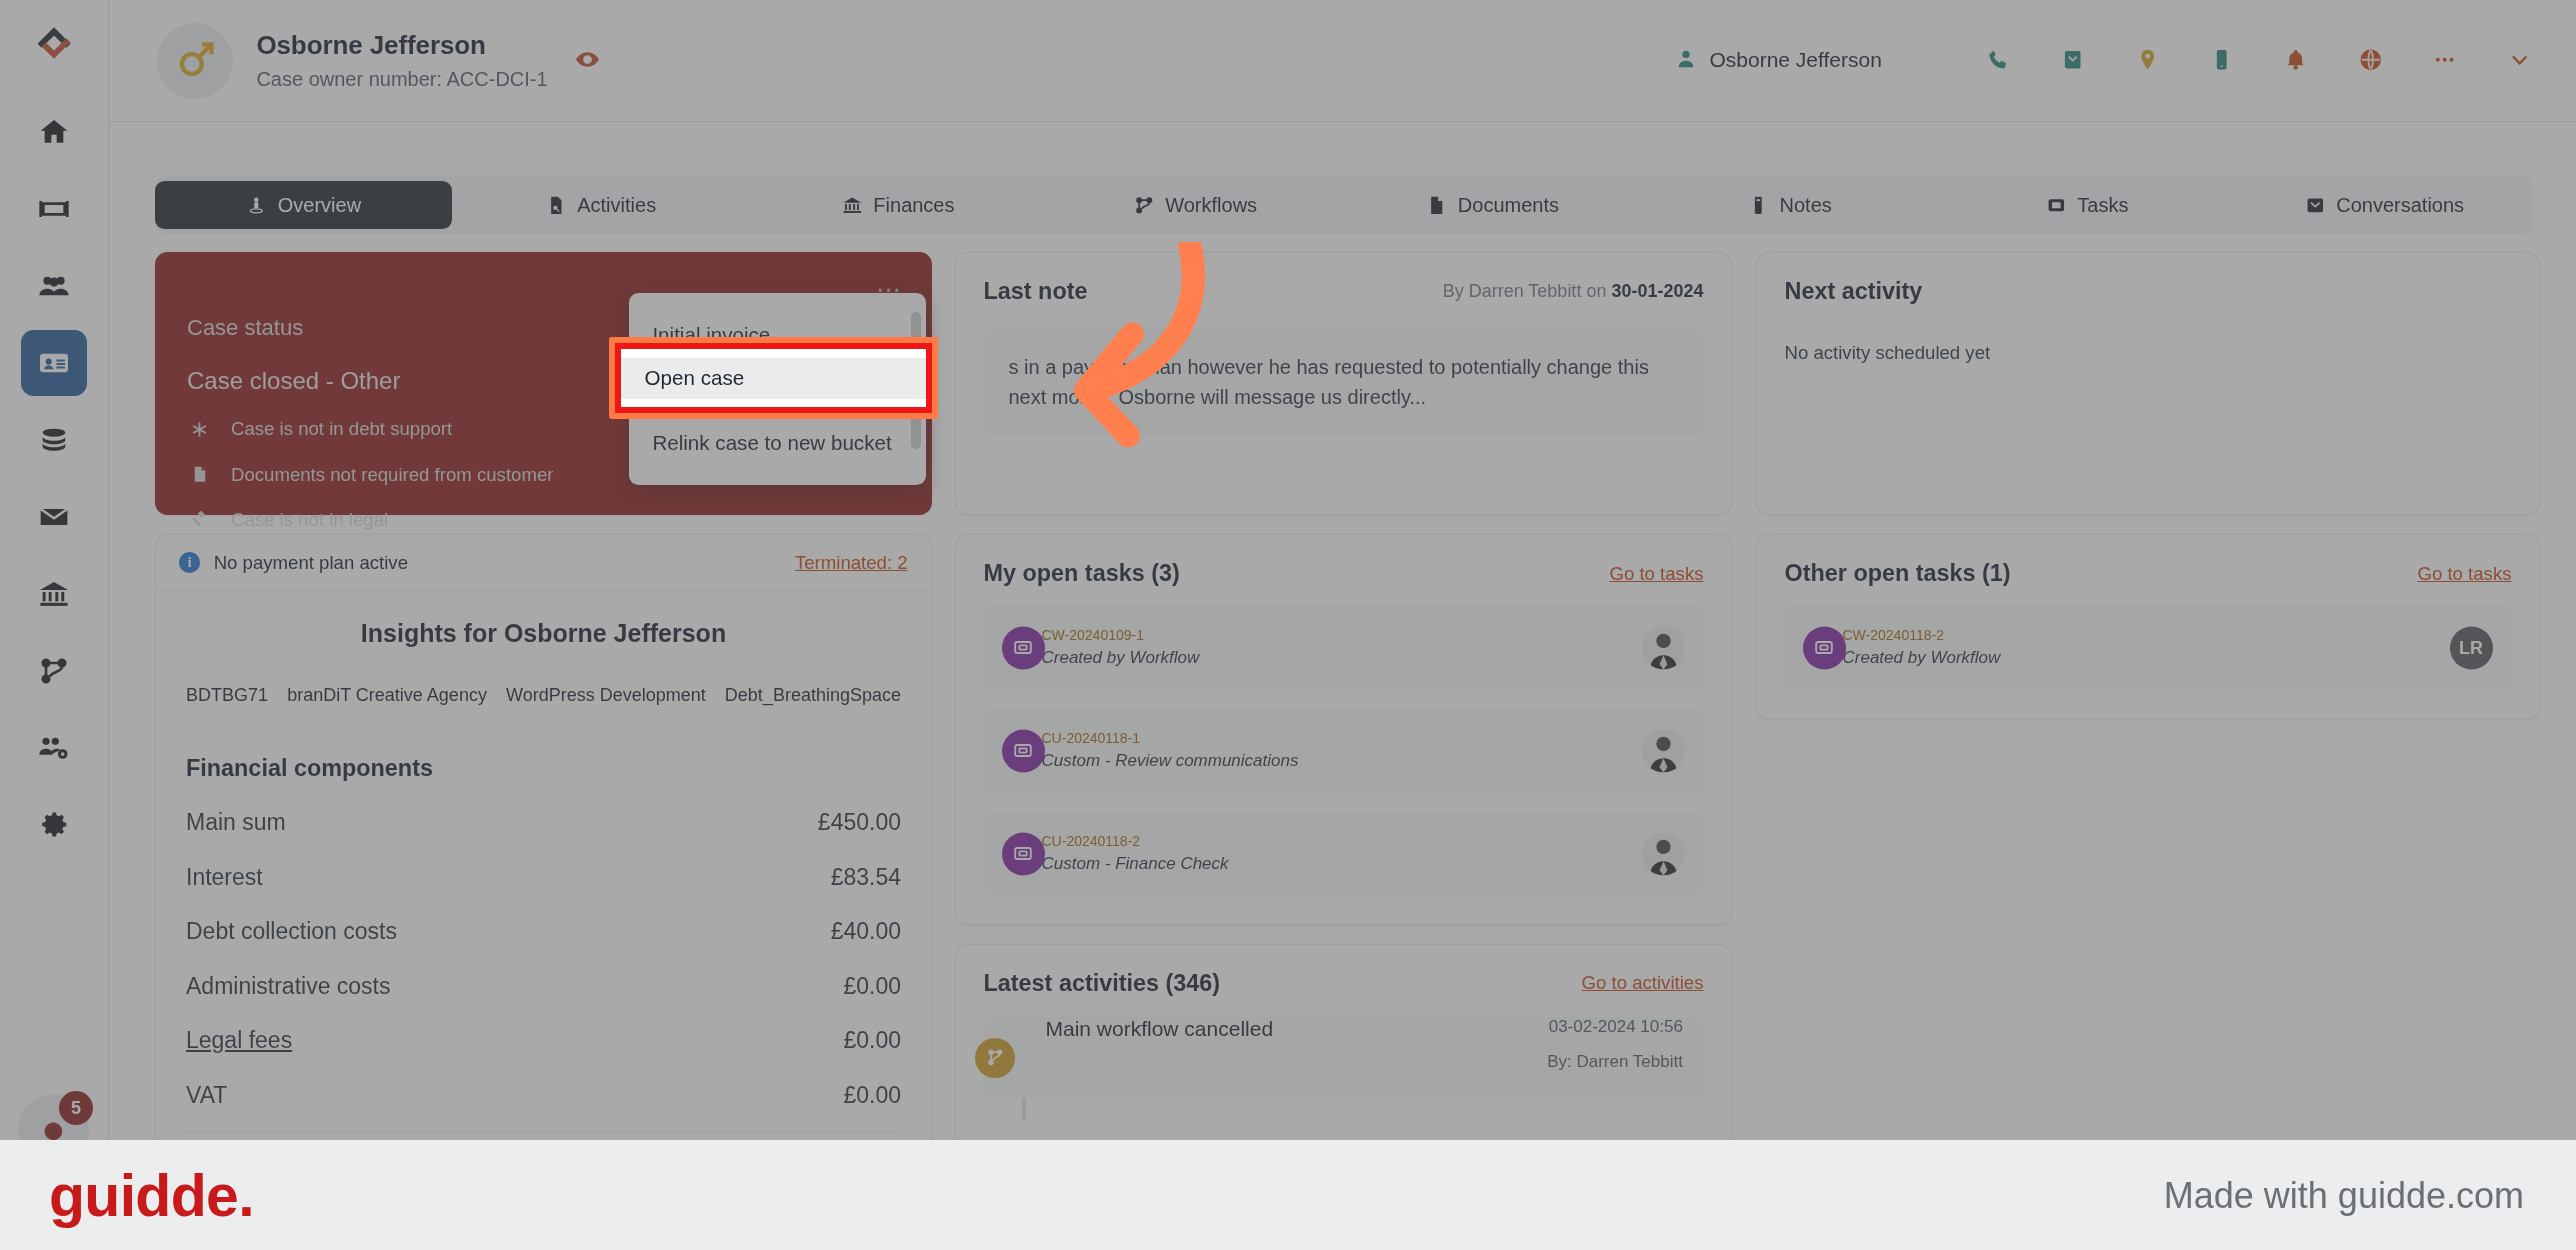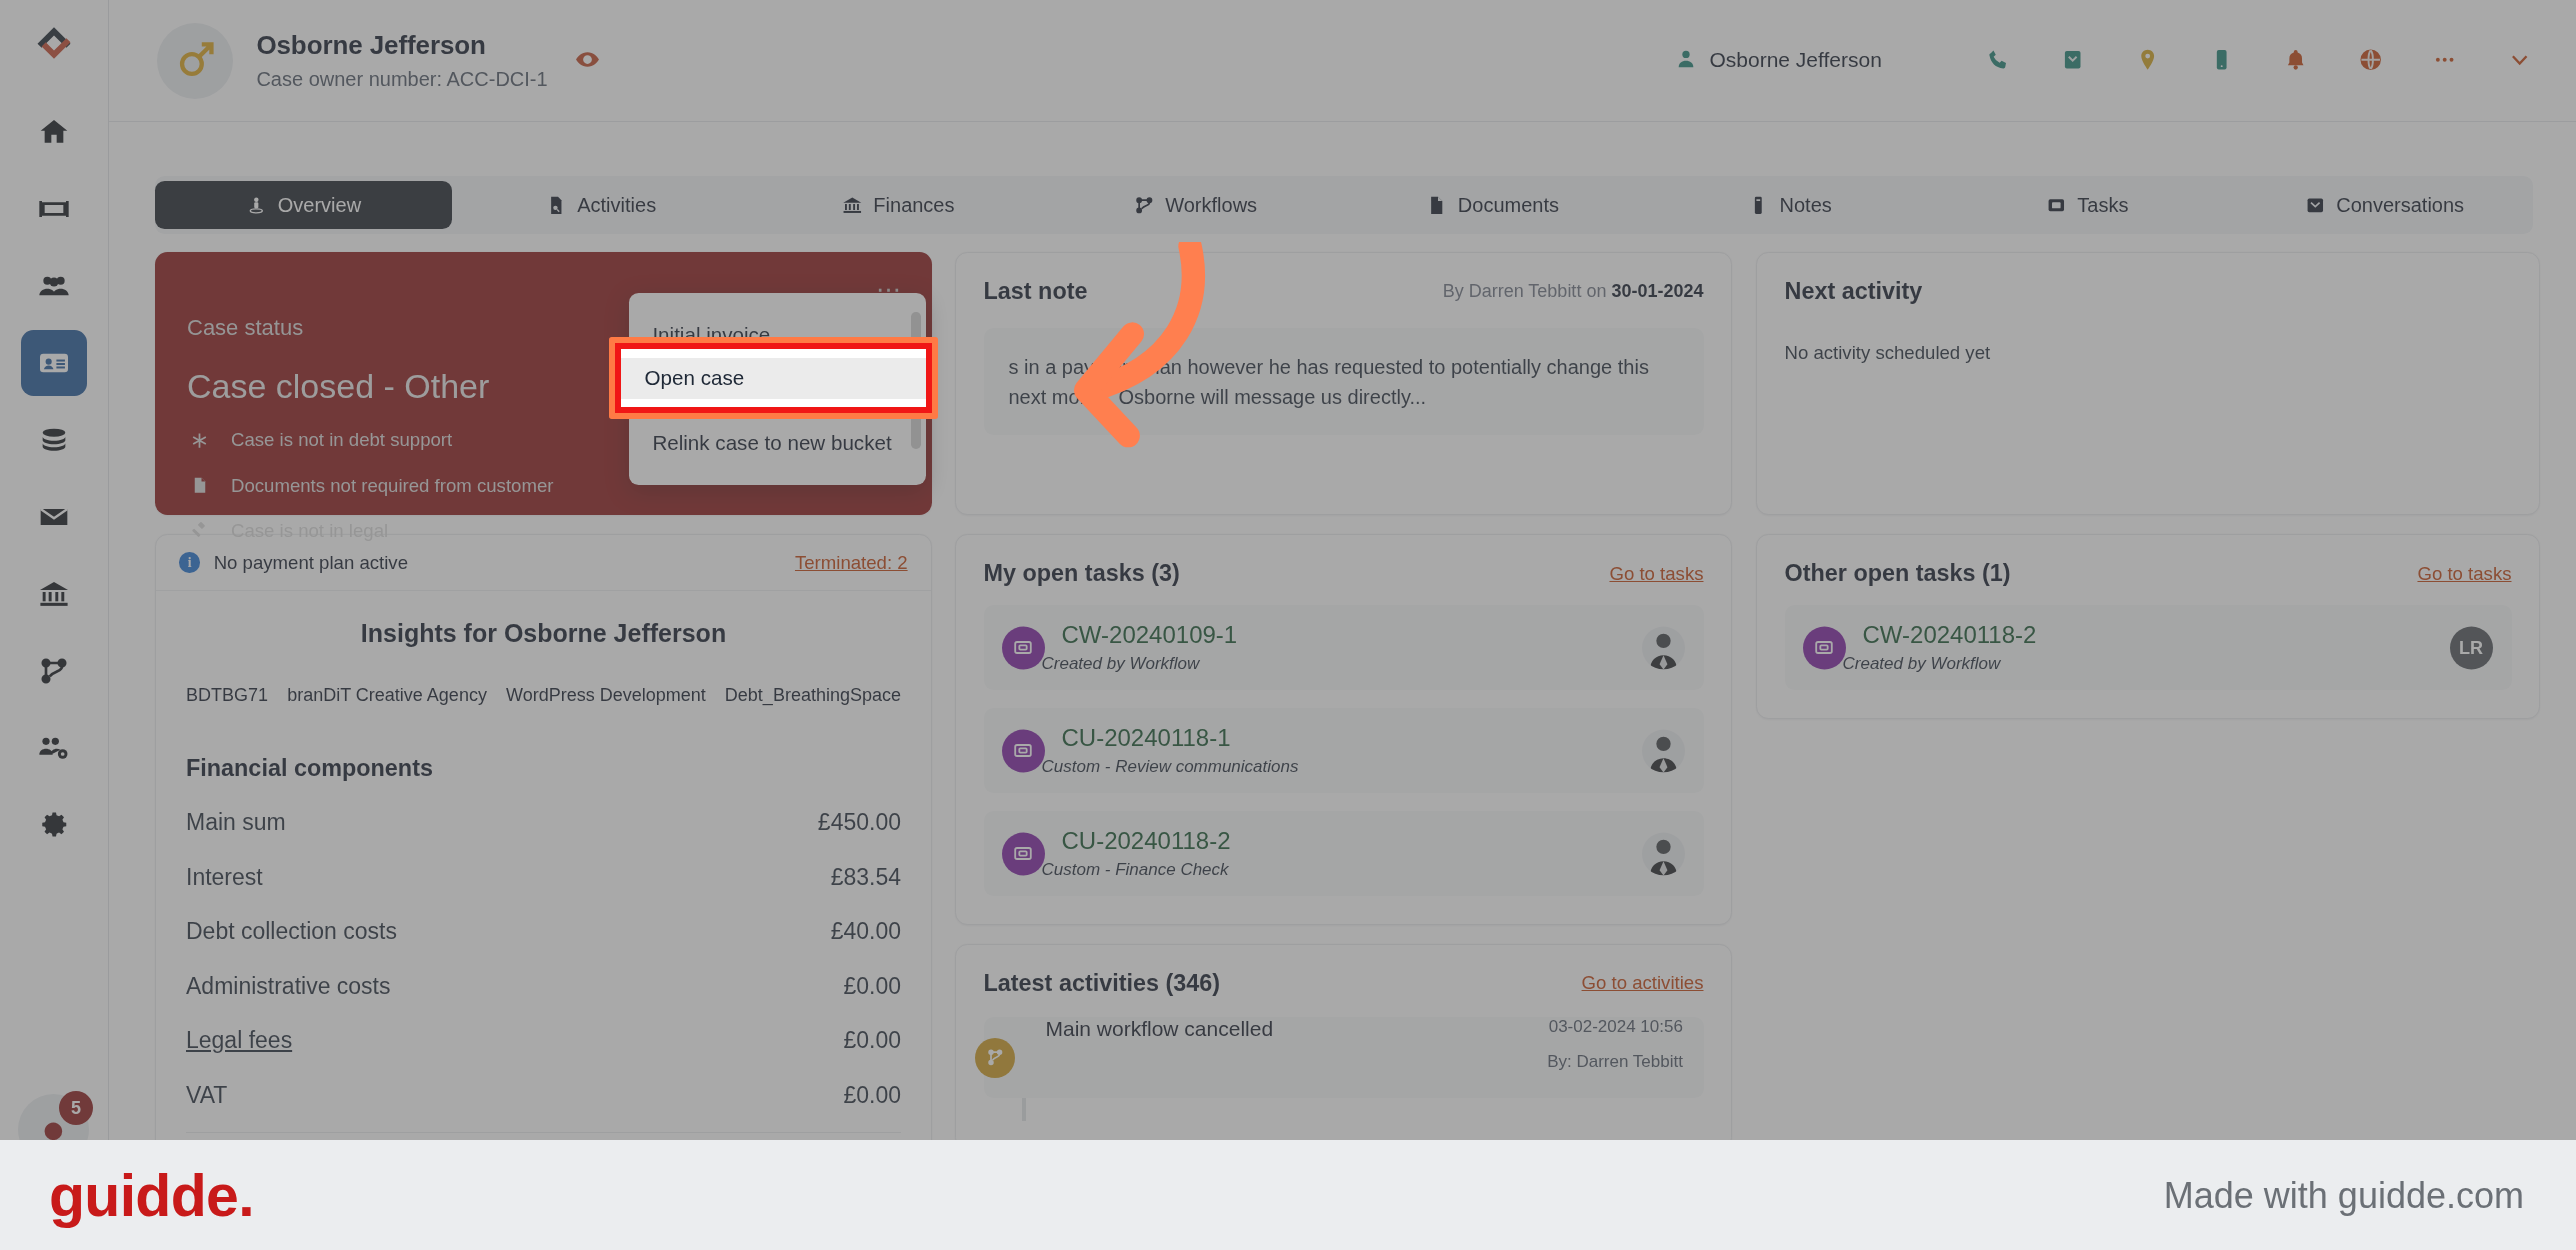--- a/index.html
+++ b/index.html
@@ -101,21 +101,21 @@
   .link {
     font-size: 18.6px; color:#c2410c; text-decoration: underline; cursor:pointer;
   }
 
   
   .case-status {
     position:relative; background:#8b1515; border:none; border-radius:12.4px;
     height: 263px; padding: 30px 32px 0 32px; overflow: visible;
   }
   .cs-label { font-size: 22px; color:#d6d6d6; font-weight:400;margin-top:33px; }
-  .cs-title { font-size: 34px; color:#e6e6e6; font-weight:400; margin-top: 26px; }
+  .cs-title { font-size: 24px; color:#e6e6e6; font-weight:400; margin-top: 26px; }
   .cs-row { display:flex; align-items:center; gap: 19px; margin-top: 23.4px; color:#d8d8d8; font-size: 18.6px; }
   .cs-row .ico { width: 25px; display:flex; justify-content:center; }
   .cs-dots {
     position:absolute; right: 29px; top: 25px; color:#cbcbcb;
     font-size: 25px; letter-spacing: 2.1px; line-height: 1;
   }
 
   
   .menu {
     position:absolute; left: 474px; top: 41px;
@@ -169,21 +169,21 @@
   .tasks-head { display:flex; align-items:center; justify-content:space-between; }
   .task {
     position:relative; margin-top: 18px; background:#f7f8f9; border-radius: 9.6px;
     height: 85px; display:flex; align-items:center; padding: 0 20.6px 0 58px;
   }
   .task-ico {
     position:absolute; left: 18px; top: 50%; transform: translateY(-50%);
     width: 43px; height: 43px; border-radius: 50%; background:#7b1fa2;
     display:flex; align-items:center; justify-content:center; color:#fff;
   }
-  .task-id { font-size: 24px; color:#14532d;margin-left:20px; }
+  .task-id { font-size: 14px; color:#a16207; }
   .task-sub { font-size: 17px; color:#1f2937; font-style: italic; margin-top: 5.5px; }
   .task-av {
     position:absolute; right: 19px; top:50%; transform: translateY(-50%);
     width: 43px; height: 43px; border-radius: 50%;
     background:#e9ecef; overflow:hidden; display:flex; align-items:flex-end; justify-content:center;
   }
   .task-av.initials {
     background:#4b5157; color:#fff; font-size: 18px; font-weight:600;
     align-items:center;
   }

